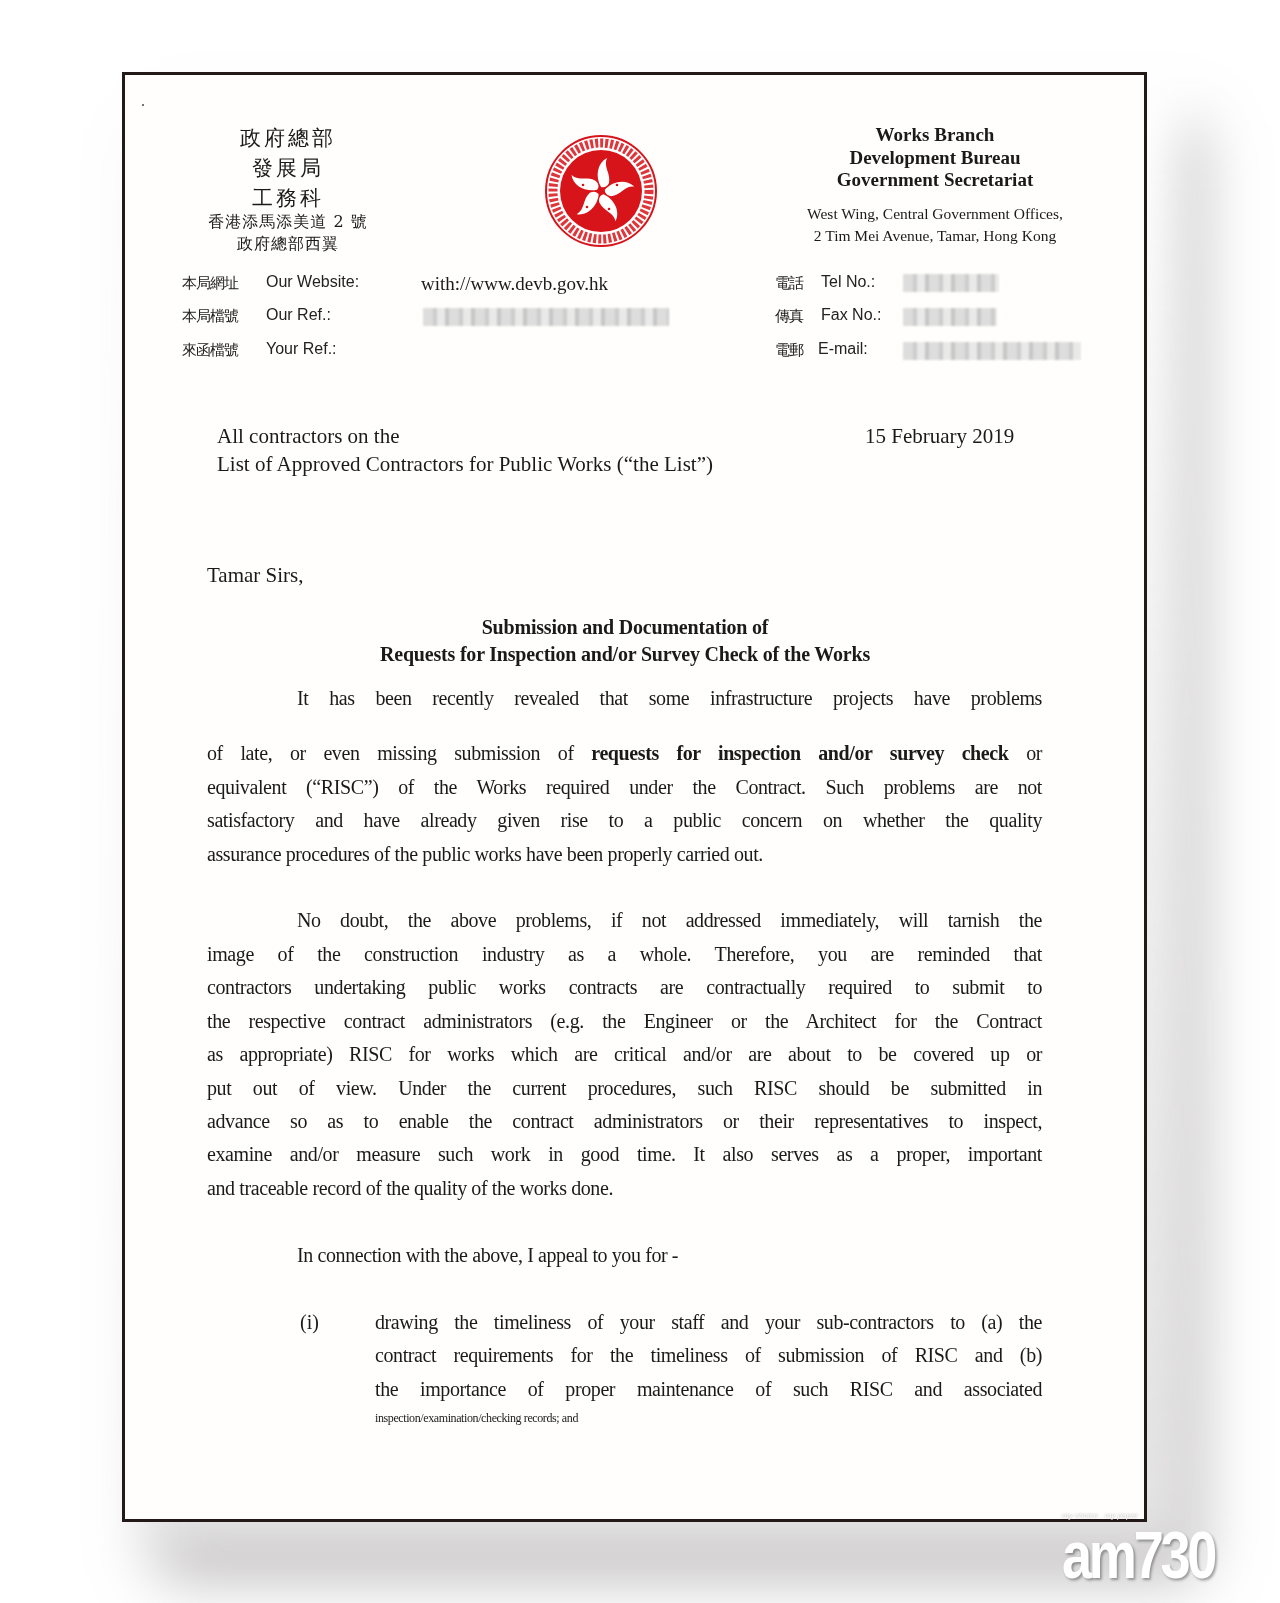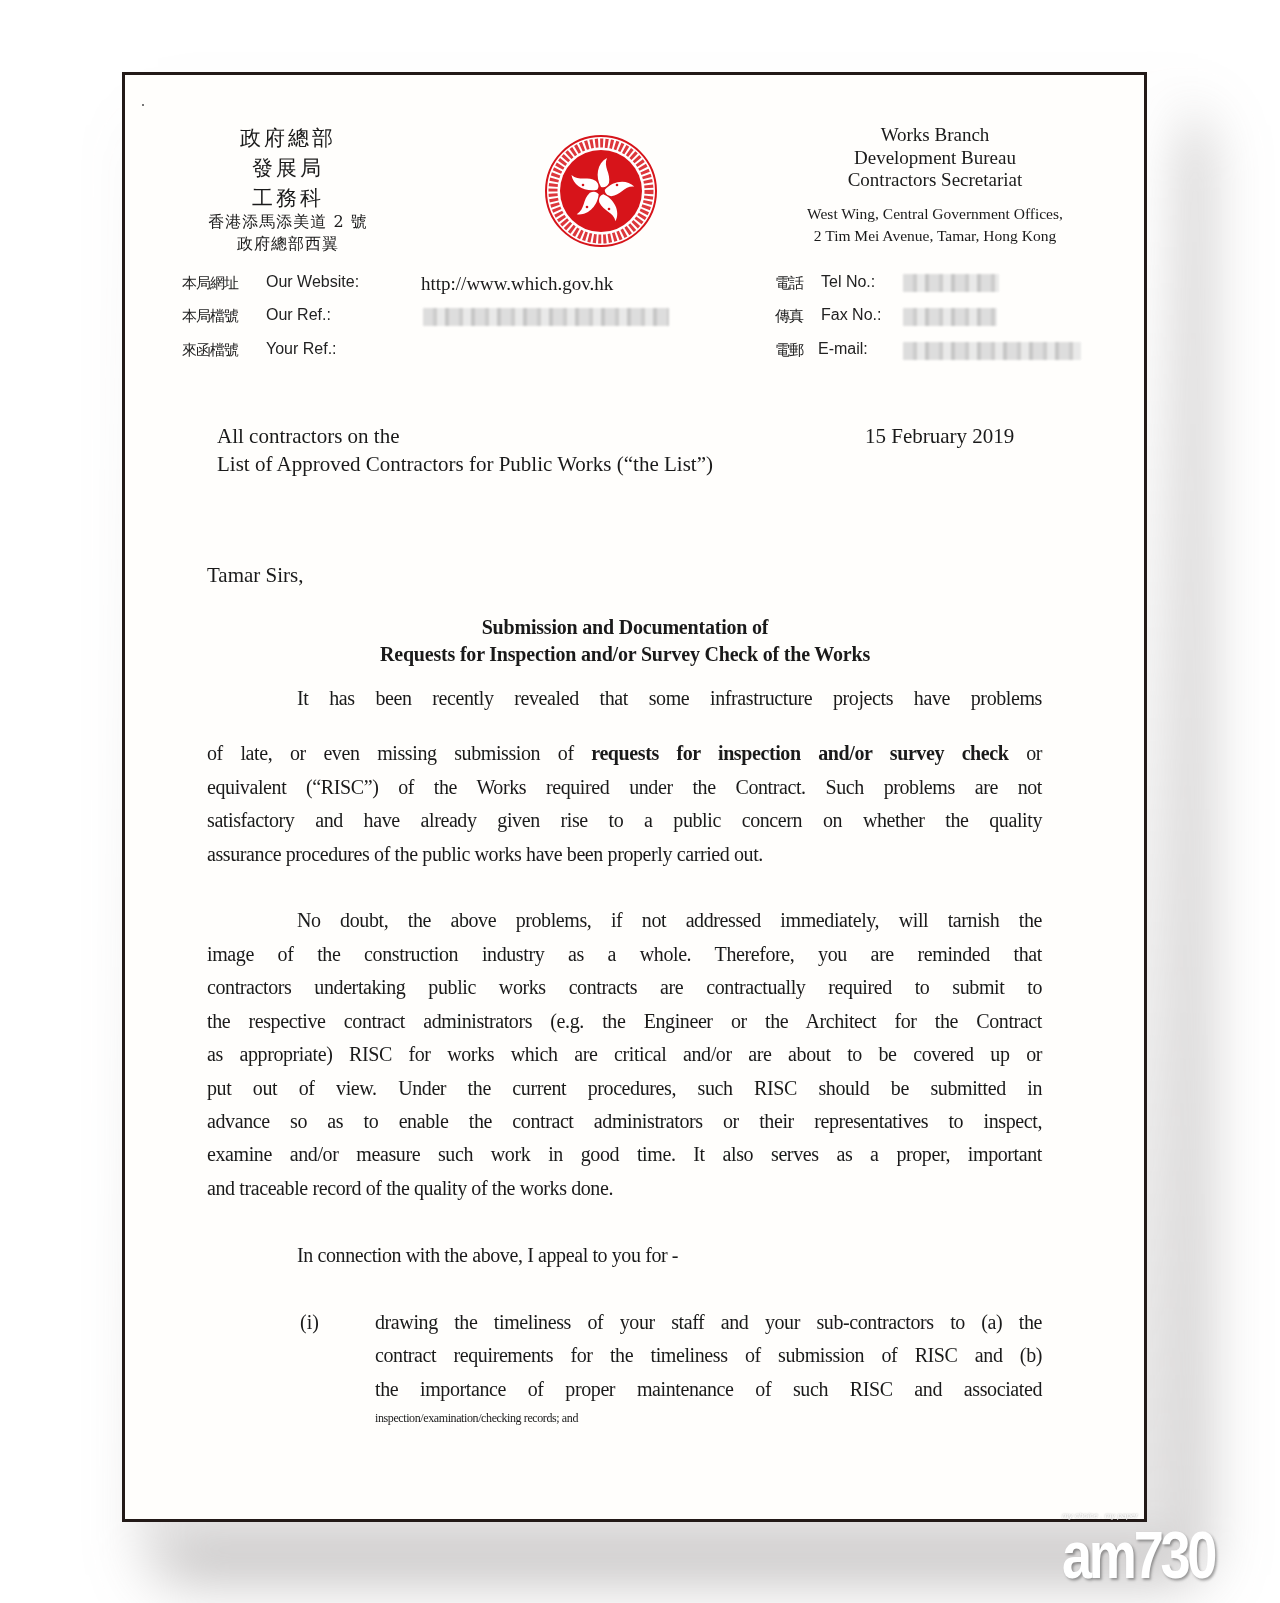--- a/index.html
+++ b/index.html
@@ -17,21 +17,21 @@
   }
   .paper {
     position:absolute; left:122px; top:72px; width:1019px; height:1444px;
     background:#fffefc;
     border:3px solid #231a18;
   }
   .abs { position:absolute; white-space:nowrap; }
   .cn { font-family:"DejaVu Serif", serif; }
   .cn-head { font-size:21px; letter-spacing:3px; text-align:center; width:240px; left:168px; }
   .cn-addr { font-size:16px; letter-spacing:1px; text-align:center; width:240px; left:168px; }
-  .en-head { font-weight:normal; font-size:19px; text-align:center; width:330px; left:770px; }
+  .en-head { font-weight:bold; font-size:19px; text-align:center; width:330px; left:770px; }
   .en-addr { font-size:15.5px; text-align:center; width:340px; left:765px; }
   .meta-cn { font-family:"DejaVu Serif", serif; font-size:15px; color:#222; letter-spacing:-1px; }
   .meta-en { font-family:"Liberation Sans", sans-serif; font-size:16px; color:#222; }
   .meta-val { font-size:19px; }
   .redacted {
     position:absolute; height:18px;
     background:repeating-linear-gradient(90deg,#d8d8d8 0 10px,#c4c4c4 10px 14px,#e6e6e6 14px 22px,#bdbdbd 22px 26px);
     filter:blur(1.2px); opacity:0.85;
   }
   .body-text { font-size:21px; line-height:33.4px; }
@@ -96,27 +96,27 @@
     <circle cx="52" cy="38" r="1.3"></circle>
       <circle cx="74" cy="52" r="1.3"></circle>
       <circle cx="66" cy="76" r="1.3"></circle>
     <circle cx="44" cy="74" r="1.3"></circle>
       <circle cx="40" cy="52" r="1.3"></circle>
   </g>
 </svg>
 
 <div class="abs en-head" style="top:124px;">Works Branch</div>
 <div class="abs en-head" style="top:147px;">Development Bureau</div>
-<div class="abs en-head" style="top:169px;">Contractors Secretariat</div>
+<div class="abs en-head" style="top:169px;">Government Secretariat</div>
 <div class="abs en-addr" style="top:205px;">West Wing, Central Government Offices,</div>
 <div class="abs en-addr" style="top:227px;">2 Tim Mei Avenue, Tamar, Hong Kong</div>
 
 <div class="abs meta-cn" style="left:182px; top:274px;">本局網址</div>
 <div class="abs meta-en" style="left:266px; top:273px;">Our Website:</div>
-<div class="abs meta-val" style="left:421px; top:273px;">http://www.which.gov.hk</div>
+<div class="abs meta-val" style="left:421px; top:273px;">with://www.devb.gov.hk</div>
 
 <div class="abs meta-cn" style="left:182px; top:307px;">本局檔號</div>
 <div class="abs meta-en" style="left:266px; top:306px;">Our Ref.:</div>
 <div class="redacted" style="left:423px; top:308px; width:246px;"></div>
 
 <div class="abs meta-cn" style="left:182px; top:341px;">來函檔號</div>
 <div class="abs meta-en" style="left:266px; top:340px;">Your Ref.:</div>
 
 <div class="abs meta-cn" style="left:775px; top:274px;">電話</div>
 <div class="abs meta-en" style="left:821px; top:273px;">Tel No.:</div>

